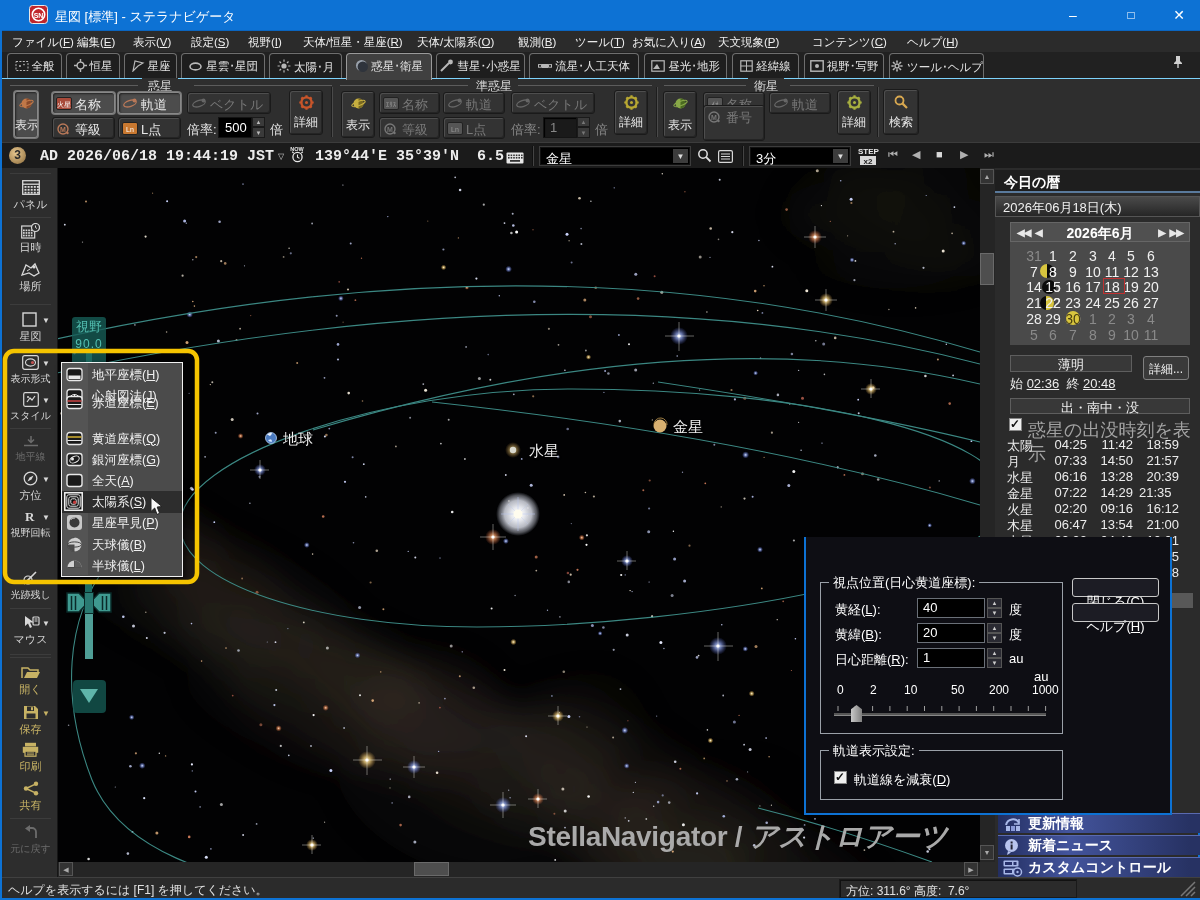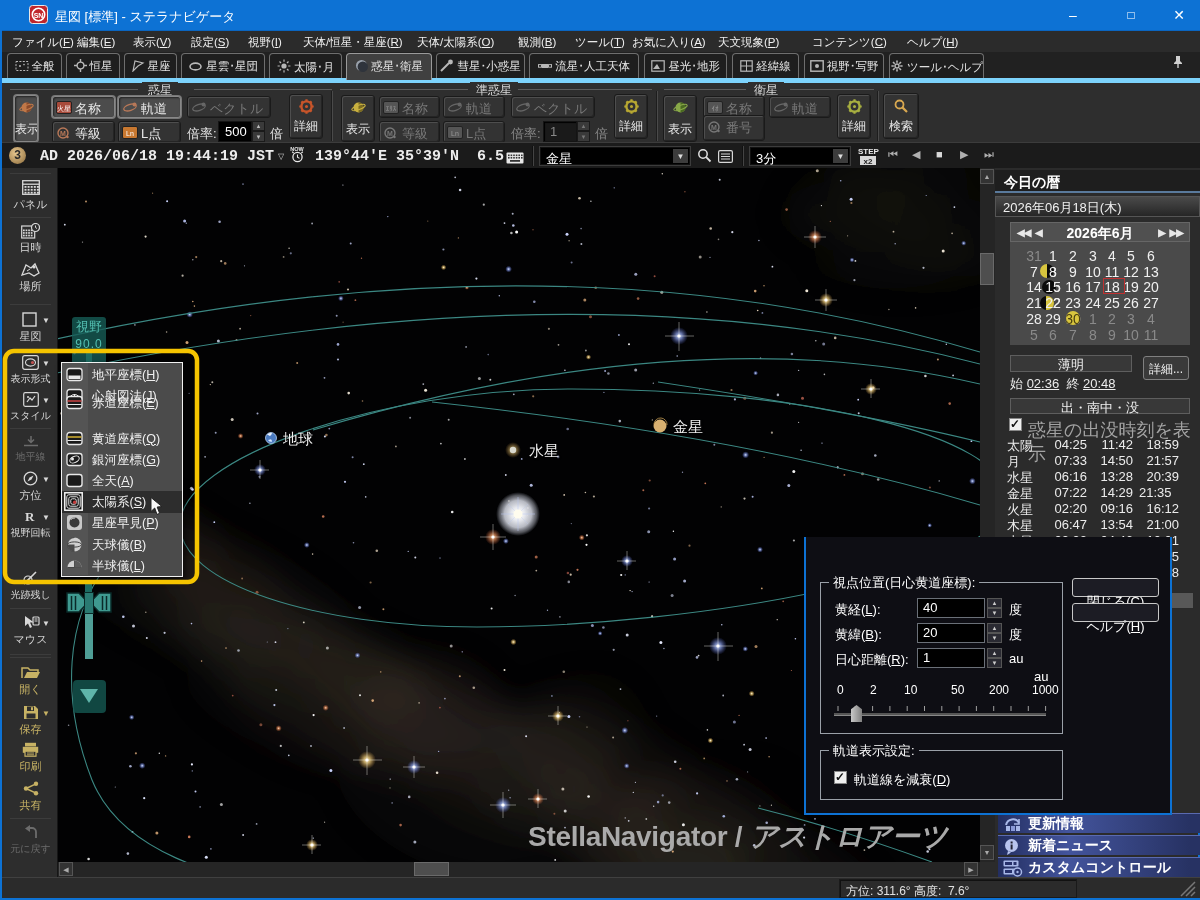--- a/index.html
+++ b/index.html
@@ -10,21 +10,21 @@
 .winbtn{position:absolute;top:0;height:30px;width:46px;color:#fff;text-align:center;line-height:30px;font-size:14px}
 
 #menubar{left:0;top:30px;width:1198px;height:22px;background:#2b2b2b;color:#f0f0f0;font-size:11.5px;border-top:1px solid #0a65c0}
 #menubar span{position:absolute;top:4px;white-space:nowrap}
 
 #tabrow{left:0;top:52px;width:1198px;height:26px;background:#212121}
 .tab{position:absolute;top:1px;height:25px;background:#1e1e1e;border:1px solid #6e6e6e;border-bottom:none;border-radius:4px 4px 0 0;color:#e4e4e4;font-size:11.5px;text-align:center;padding-top:5px;white-space:nowrap;overflow:hidden}
 .tab.active{background:#404040;height:27px;border-color:#9a9a9a;z-index:3}
 .tab .ticon{display:inline-block;vertical-align:-2px;margin-right:3px}
 
-#toolbar{left:0;top:78px;width:1198px;height:64px;background:#2e2e2e;border-top:5px solid #7dd3fc}
+#toolbar{left:0;top:78px;width:1198px;height:64px;background:#2e2e2e;border-top:1px solid #7dd3fc}
 .grplabel{position:absolute;top:-1px;font-size:12px;color:#dcdcdc;background:#2e2e2e;padding:0 6px}
 .grpline{position:absolute;top:6px;height:1px;background:#5c5c5c}
 .tbtn{position:absolute;background:#333;border:1px solid #1a1a1a;box-shadow:inset 1px 1px 0 #4e4e4e, inset -1px -1px 0 #242424;border-radius:3px;color:#e8e8e8;font-size:13px;overflow:hidden;white-space:nowrap}
 .tbtn.press{background:#4c4c4c;box-shadow:inset 1px 1px 2px #222, 0 0 0 1px #777;border-color:#888}
 .tbtn.dis{color:#787878}
 .tbtn .lbl{position:absolute;left:22px;top:3px}
 .tbtn.dis .lbl{color:#787878}
 .bigbtn{text-align:center}
 .bigbtn .lbl2{position:absolute;left:0;width:100%;bottom:3px;font-size:12px}
 .vsep{position:absolute;top:8px;width:2px;height:50px;background:#1d1d1d;border-right:1px solid #4a4a4a}
@@ -338,21 +338,21 @@
           </svg></span>
         <span class="lbl">名称</span>
       </div>
       <div class="tbtn dis" style="left:767px;top:13px;width:62px;height:22px">
         <span style="position:absolute;left:3px;top:4px"><svg width="16" height="13" viewBox="0 0 16 13" style="">
             <ellipse cx="8" cy="6.5" rx="6.5" ry="3" fill="none" stroke="#666" stroke-width="1.3" transform="rotate(-18 8 6.5)"></ellipse>
             <circle cx="12.5" cy="3.5" r="2" fill="#666"></circle>
           </svg></span>
         <span class="lbl">軌道</span>
       </div>
-      <div class="tbtn dis" style="left:701px;top:32px;width:62px;height:26px">
+      <div class="tbtn dis" style="left:701px;top:26px;width:62px;height:36px">
         <span style="position:absolute;left:3px;top:4px"><svg width="15" height="14" viewBox="0 0 15 14" style="">
             <circle cx="7" cy="7" r="5" fill="none" stroke="#777" stroke-width="1.4"></circle>
             <text x="7" y="10" font-size="7" fill="#777" text-anchor="middle" font-weight="bold" font-family="Liberation Sans">M</text>
             <circle cx="11.5" cy="11" r="1.2" fill="#777"></circle>
           </svg></span>
         <span class="lbl">番号</span>
       </div>
       <div class="tbtn bigbtn" style="left:835px;top:11px;width:34px;height:45px">
         <div style="margin-top:4px"><svg width="15" height="15" viewBox="0 0 15 15" style="">
             <circle cx="7.5" cy="7.5" r="5.1000000000000005" fill="none" stroke="#a8b040" stroke-width="2.4"></circle>
@@ -1417,20 +1417,21 @@
           </g>
           <g fill="#26306a">
             <rect x="2" y="2" width="7" height="3"></rect>
             <rect x="10.5" y="2" width="3" height="3"></rect>
             <rect x="2" y="10" width="7" height="3"></rect>
           </g>
           <circle cx="14.5" cy="12" r="4" fill="#26306a" stroke="#a8b8e8" stroke-width="1.5"></circle>
           <circle cx="14.5" cy="12" r="1.2" fill="#a8b8e8"></circle>
         </svg></span>カスタムコントロール</div>
 <div id="statusbar" class="abs">
+      <div class="abs" style="left:6px;top:4px">ヘルプを表示するには [F1] を押してください。</div>
       <div class="abs" style="left:837px;top:1px;width:238px;height:19px;border:1px solid #1a1a1a;box-shadow:inset 1px 1px 0 #111;padding:3px 0 12px 6px">方位: 311.6° 高度:&nbsp;&nbsp;7.6°</div>
       <div class="abs" style="left:1178px;top:3px"><svg width="16" height="16" viewBox="0 0 16 16" style="">
           <path d="M15 1 L1 15 M15 6 L6 15 M15 11 L11 15" stroke="#777" stroke-width="1.5"></path>
         </svg></div>
     </div>
 <div id="dialog" class="abs">
       <div class="grpbox" style="left:14px;top:45px;width:243px;height:152px">
         <span class="gl">視点位置(日心黄道座標):</span>
       </div>
       <div class="dlab" style="left:29px;top:64px">黄経(<u>L</u>):</div>

